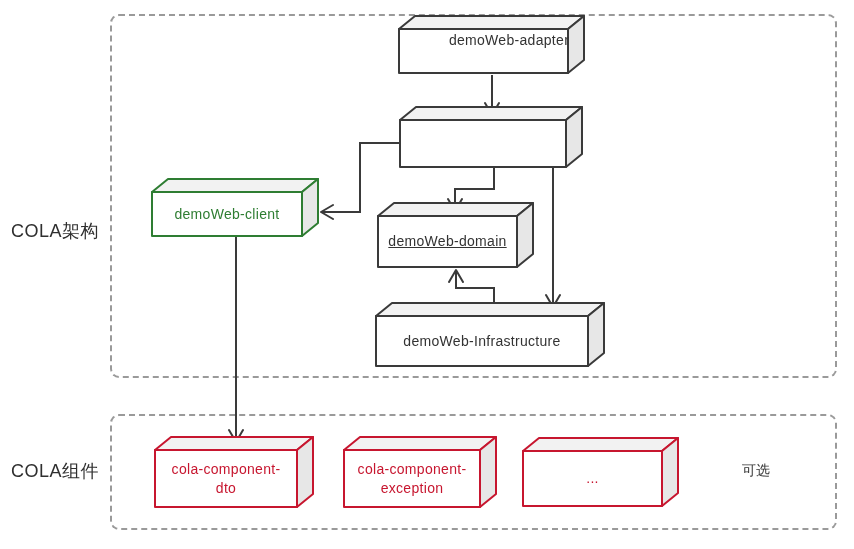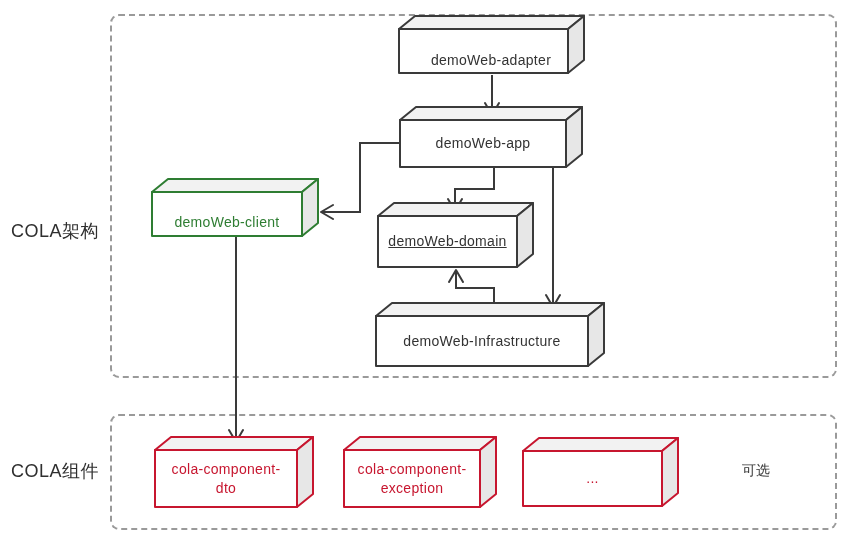--- a/index.html
+++ b/index.html
@@ -140,23 +140,22 @@
         </g>
         <g stroke="#c7162f" stroke-width="2" stroke-linejoin="round">
           <path d="M523,451 L539,438 L678,438 L662,451 Z" fill="#f2f2f2"></path>
           <path d="M662,451 L678,438 L678,493 L662,506 Z" fill="#e7e7e7"></path>
           <rect x="523" y="451" width="139" height="55" fill="#ffffff"></rect>
         </g>
       </g>
   </svg>
 
   <div id="labels" class="labels-layer">
-      <div class="node-label" style="left: 399px; top: 38px; width: 184px; height: 44px; color: rgb(51, 51, 51);">demoWeb-adapter</div>
-      <div class="node-label" style="left: 400px; top: 120px; width: 166px; height: 47px; color: rgb(51, 51, 51);">demoWeb-app</div>
-      <div class="node-label" style="left: 152px; top: 192px; width: 150px; height: 44px; color: rgb(46, 125, 50); margin-top: 8px;">demoWeb-client</div>
+      <div class="node-label" style="left: 399px; top: 18px; width: 184px; height: 44px; color: rgb(51, 51, 51); padding-left: 18px;">demoWeb-adapter</div>
+      <div class="node-label" style="left: 152px; top: 192px; width: 150px; height: 44px; color: rgb(46, 125, 50);">demoWeb-client</div>
       <div class="node-label" style="left: 378px; top: 216px; width: 139px; height: 51px; color: rgb(51, 51, 51); text-decoration: underline;">demoWeb-domain</div>
       <div class="node-label" style="left: 376px; top: 316px; width: 212px; height: 50px; color: rgb(51, 51, 51);">demoWeb-Infrastructure</div>
       <div class="node-label" style="left: 155px; top: 450px; width: 142px; height: 57px; color: rgb(199, 22, 47);">cola-component-
 dto</div>
       <div class="node-label" style="left: 344px; top: 450px; width: 136px; height: 57px; color: rgb(199, 22, 47);">cola-component-
 exception</div>
       <div class="node-label" style="left: 523px; top: 451px; width: 139px; height: 55px; color: rgb(199, 22, 47);">...</div>
     </div>
 
   <div class="optional-label">可选</div>

